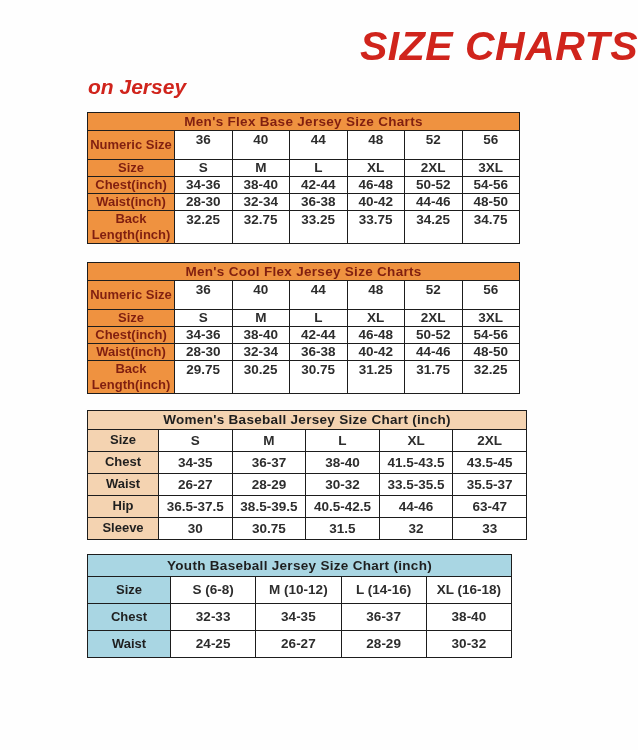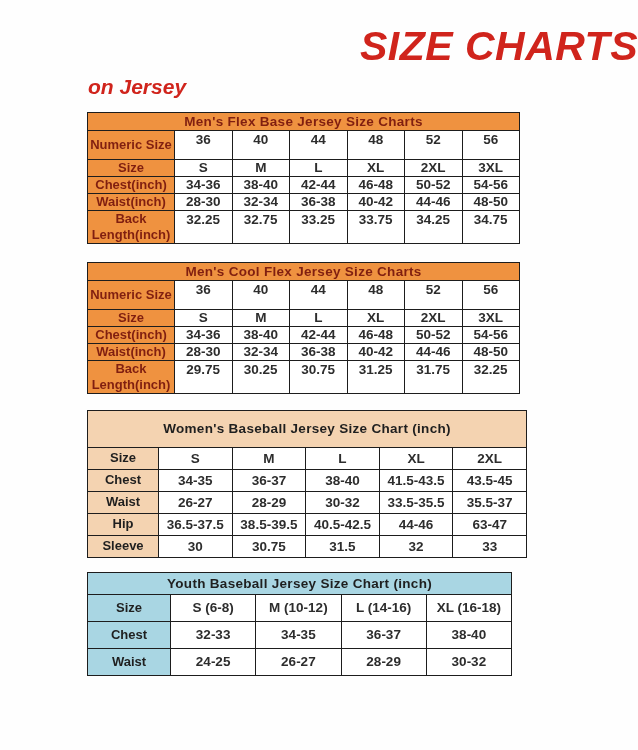--- a/index.html
+++ b/index.html
@@ -78,21 +78,21 @@
   .t0 tbody tr:nth-child(5), .t1 tbody tr:nth-child(5) { height: 33px; margin-top: 44px; }
   .t0 tbody tr:nth-child(1) td.cell, .t1 tbody tr:nth-child(1) td.cell,
   .t0 tbody tr:nth-child(5) td.cell, .t1 tbody tr:nth-child(5) td.cell {
     vertical-align: top;
     padding-top: 1px;
   }
 
   
   .t2 { width: 440px; margin-top: 16px; }
   .t2 col.c-label { width: 71px; }
-  .t2 thead tr { height: 37px; }
+  .t2 thead tr { height: 19px; }
   .t2 tbody tr { height: 22px; }
 
   
   .t3 { width: 425px; margin-top: 14px; }
   .t3 col.c-label { width: 83px; }
   .t3 thead tr { height: 22px; }
   .t3 tbody tr { height: 27px; }
 </style>
 </head>
 <body>

